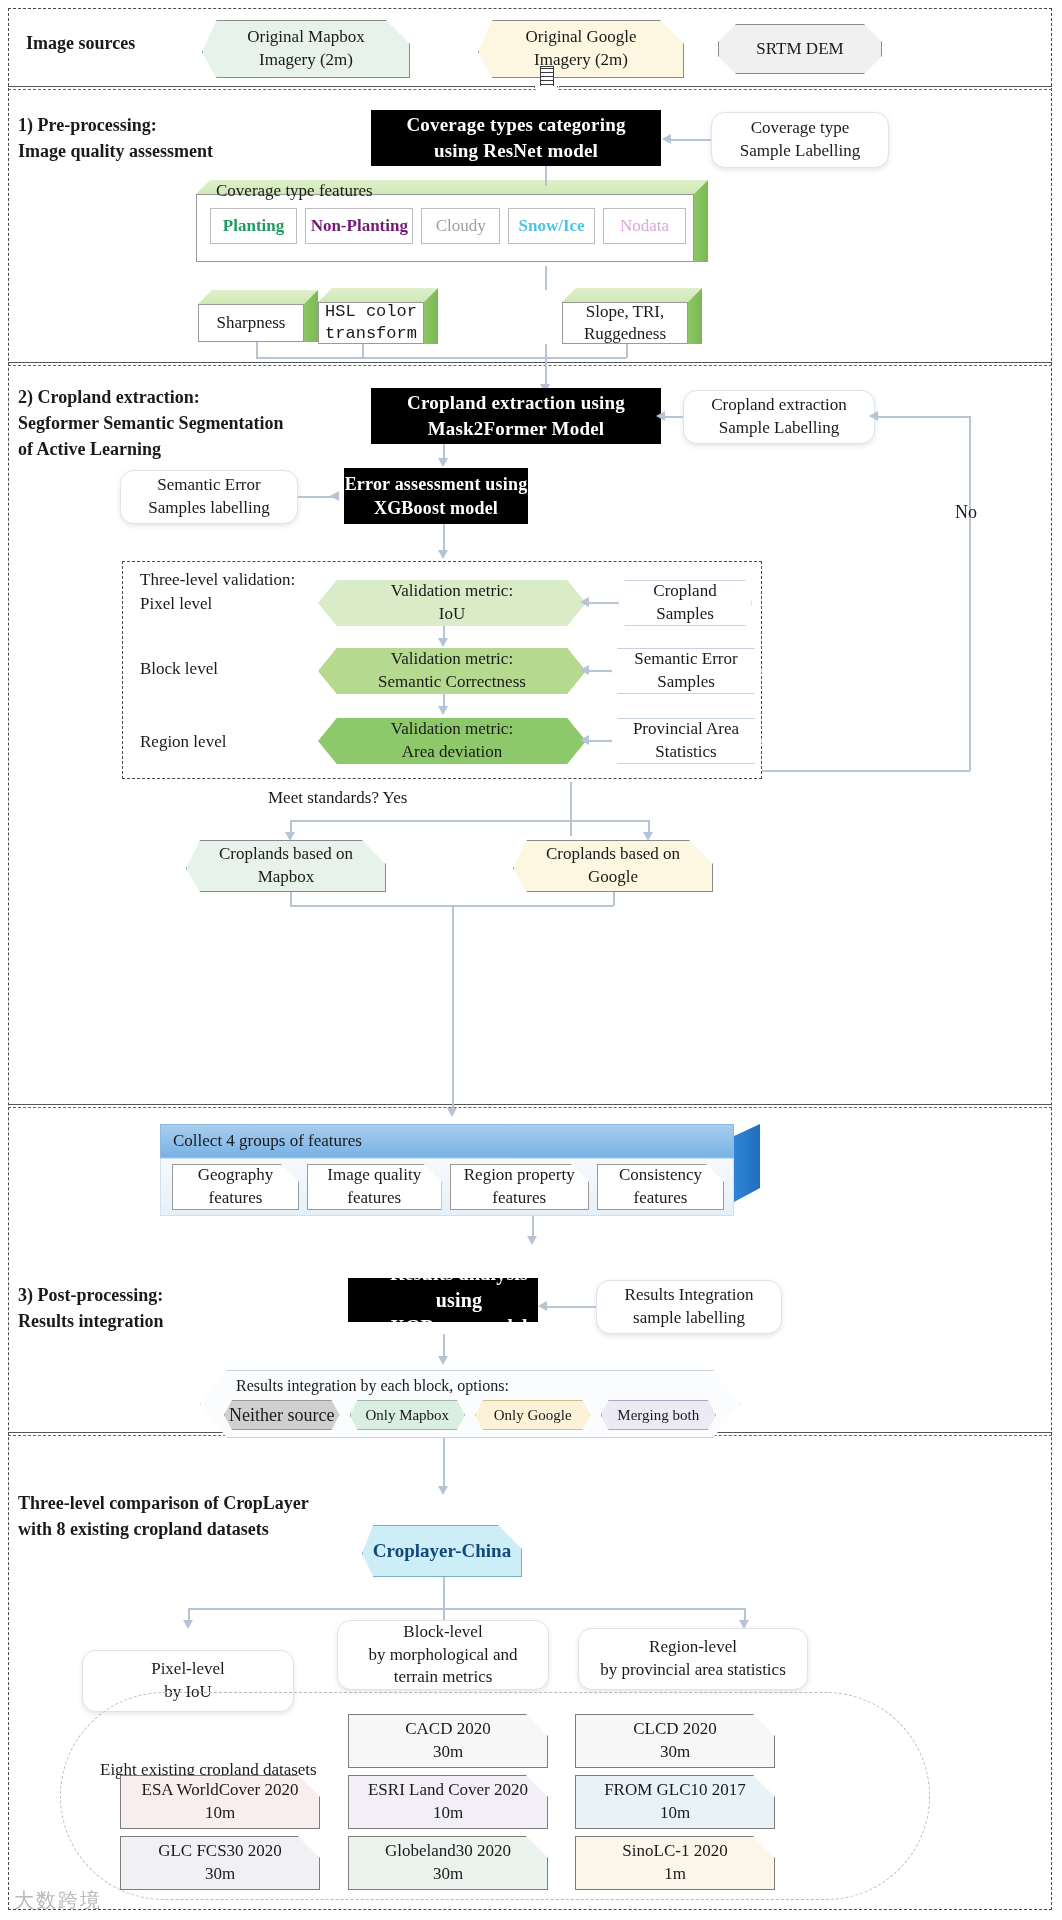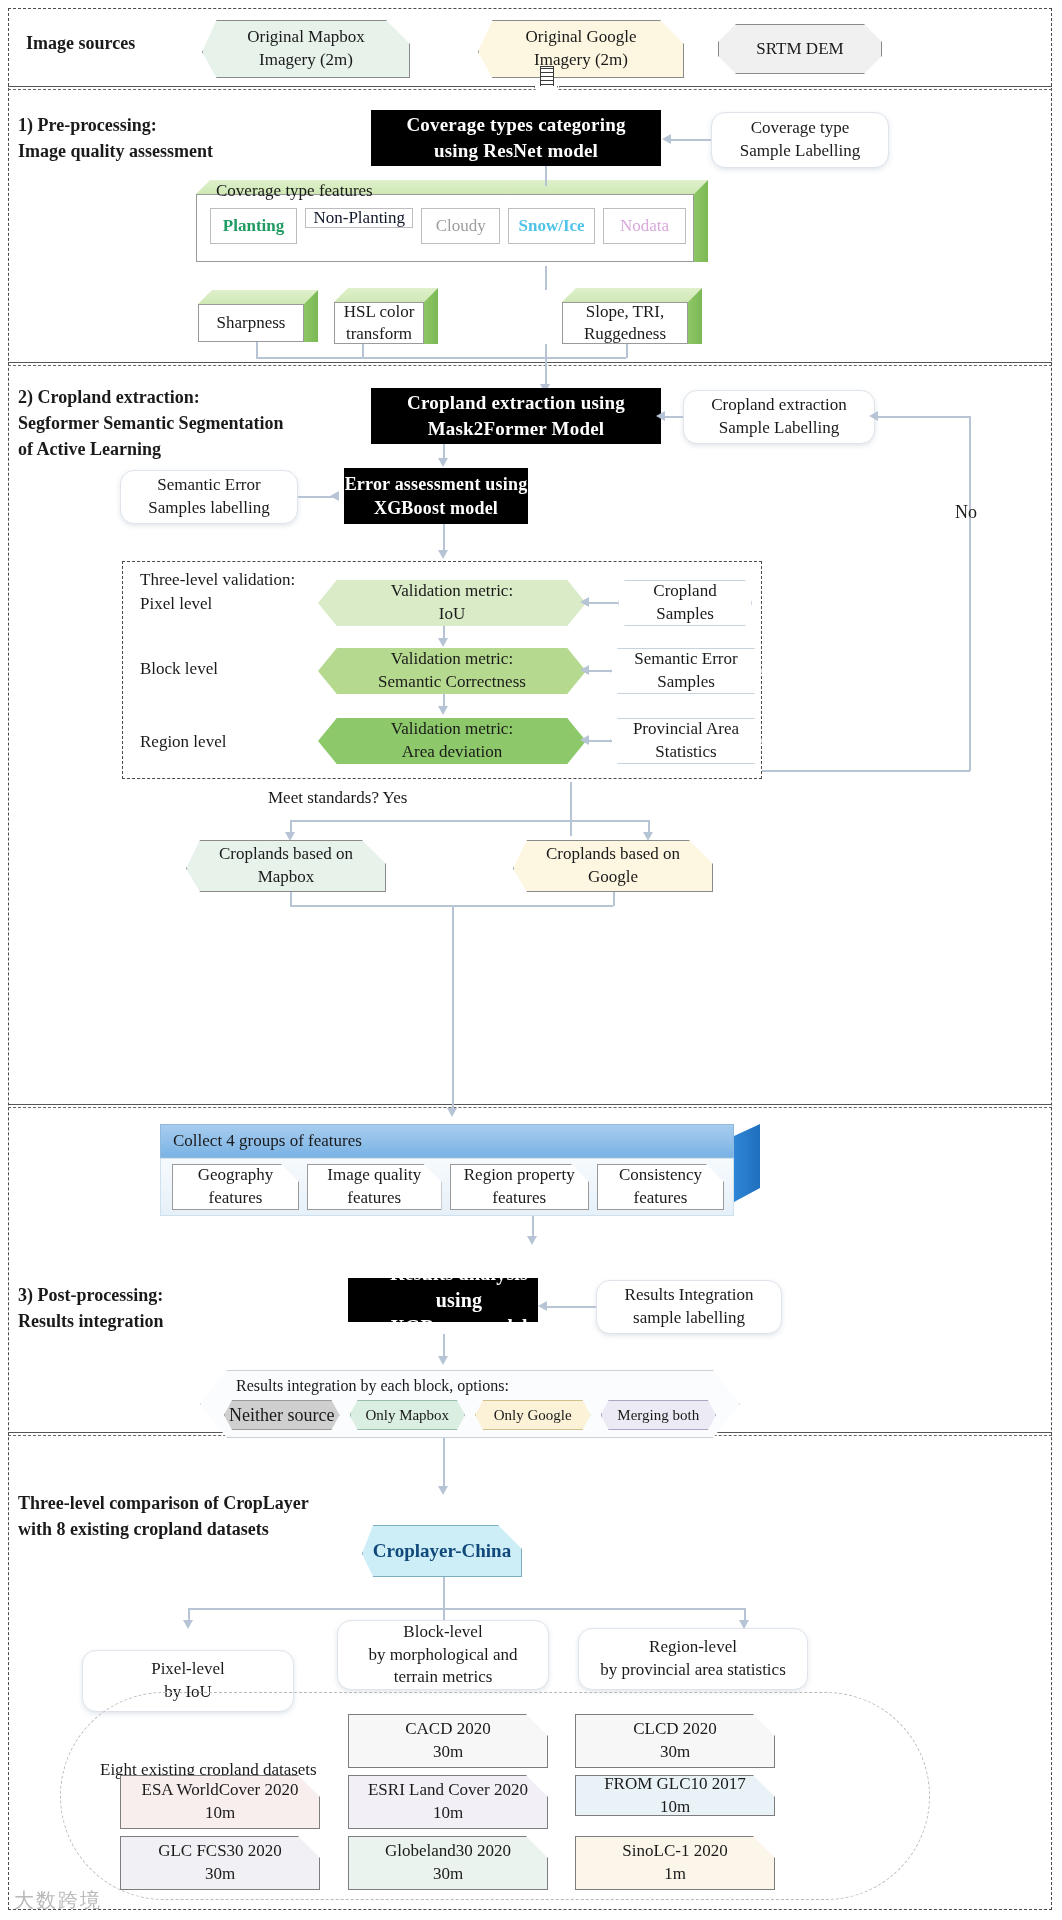--- a/index.html
+++ b/index.html
@@ -187,22 +187,22 @@
          clip-path:polygon(0 100%,14px 0,100% 0,calc(100% - 14px) 100%);"></div>
     <div class="side" style="background:linear-gradient(90deg,#8dc765,#7bb854);
          clip-path:polygon(0 14px,100% 0,100% calc(100% - 0px),0 100%);"></div>
     <div class="face" style="background:#fff;justify-content:flex-start;align-items:flex-end;"></div>
     <div style="position:absolute;left:20px;top:1px;font-size:17px;z-index:4;">Coverage type features</div>
     <div style="position:absolute;left:14px;top:28px;right:22px;display:flex;gap:8px;z-index:4;">
       <div class="node" style="position:relative;flex:1;height:36px;border:1.3px solid #bdbdbd;background:#fff;
                   color:#1f9c62;font-weight:bold;">
         <span>Planting</span>
       </div>
-      <div class="node" style="position:relative;flex:1.25;height:20px;border:1.3px solid #bdbdbd;background:#fff;
-                  color:#0f172a;font-weight:normal;">
+      <div class="node" style="position:relative;flex:1.25;height:36px;border:1.3px solid #bdbdbd;background:#fff;
+                  color:#701a75;font-weight:bold;">
         <span>Non-Planting</span>
       </div>
       <div class="node" style="position:relative;flex:.9;height:36px;border:1.3px solid #bdbdbd;background:#fff;
                   color:#9e9e9e;">
         <span>Cloudy</span>
       </div>
       <div class="node" style="position:relative;flex:1;height:36px;border:1.3px solid #bdbdbd;background:#fff;
                   color:#4fc3e8;font-weight:bold;">
         <span>Snow/Ice</span>
       </div>
@@ -218,21 +218,21 @@
          clip-path:polygon(0 100%,14px 0,100% 0,calc(100% - 14px) 100%);"></div>
     <div class="side" style="background:linear-gradient(90deg,#8dc765,#7bb854);
          clip-path:polygon(0 14px,100% 0,100% 100%,0 100%);"></div>
     <div class="face">
       <div>
         <div>Sharpness</div>
       </div>
     </div>
   </div>
 
-  <div class="slab" style="left:334px;top:288px;width:104px;height:56px;">
+  <div class="slab" style="left:318px;top:288px;width:120px;height:56px;font-family:Liberation Mono, monospace;">
     <div class="top" style="background:linear-gradient(180deg,#dff0cb,#cfe8b5);
          clip-path:polygon(0 100%,14px 0,100% 0,calc(100% - 14px) 100%);"></div>
     <div class="side" style="background:linear-gradient(90deg,#8dc765,#7bb854);
          clip-path:polygon(0 14px,100% 0,100% 100%,0 100%);"></div>
     <div class="face">
       <div>
         <div>HSL color</div>
         <div>transform</div>
       </div>
     </div>
@@ -535,21 +535,21 @@
       <div>ESA WorldCover 2020</div>
       <div>10m</div>
     </div>
   </div>
   <div class="node pent" style="left:348px;top:1775px;width:200px;height:54px;background:#f2eff6;">
     <div>
       <div>ESRI Land Cover 2020</div>
       <div>10m</div>
     </div>
   </div>
-  <div class="node pent" style="left:575px;top:1775px;width:200px;height:41px;background:#e9f3f7;">
+  <div class="node pent" style="left:575px;top:1775px;width:200px;height:54px;background:#e9f3f7;">
     <div>
       <div>FROM GLC10 2017</div>
       <div>10m</div>
     </div>
   </div>
 
   <div class="node pent" style="left:120px;top:1836px;width:200px;height:54px;background:#f1f1f5;">
     <div>
       <div>GLC FCS30 2020</div>
       <div>30m</div>

